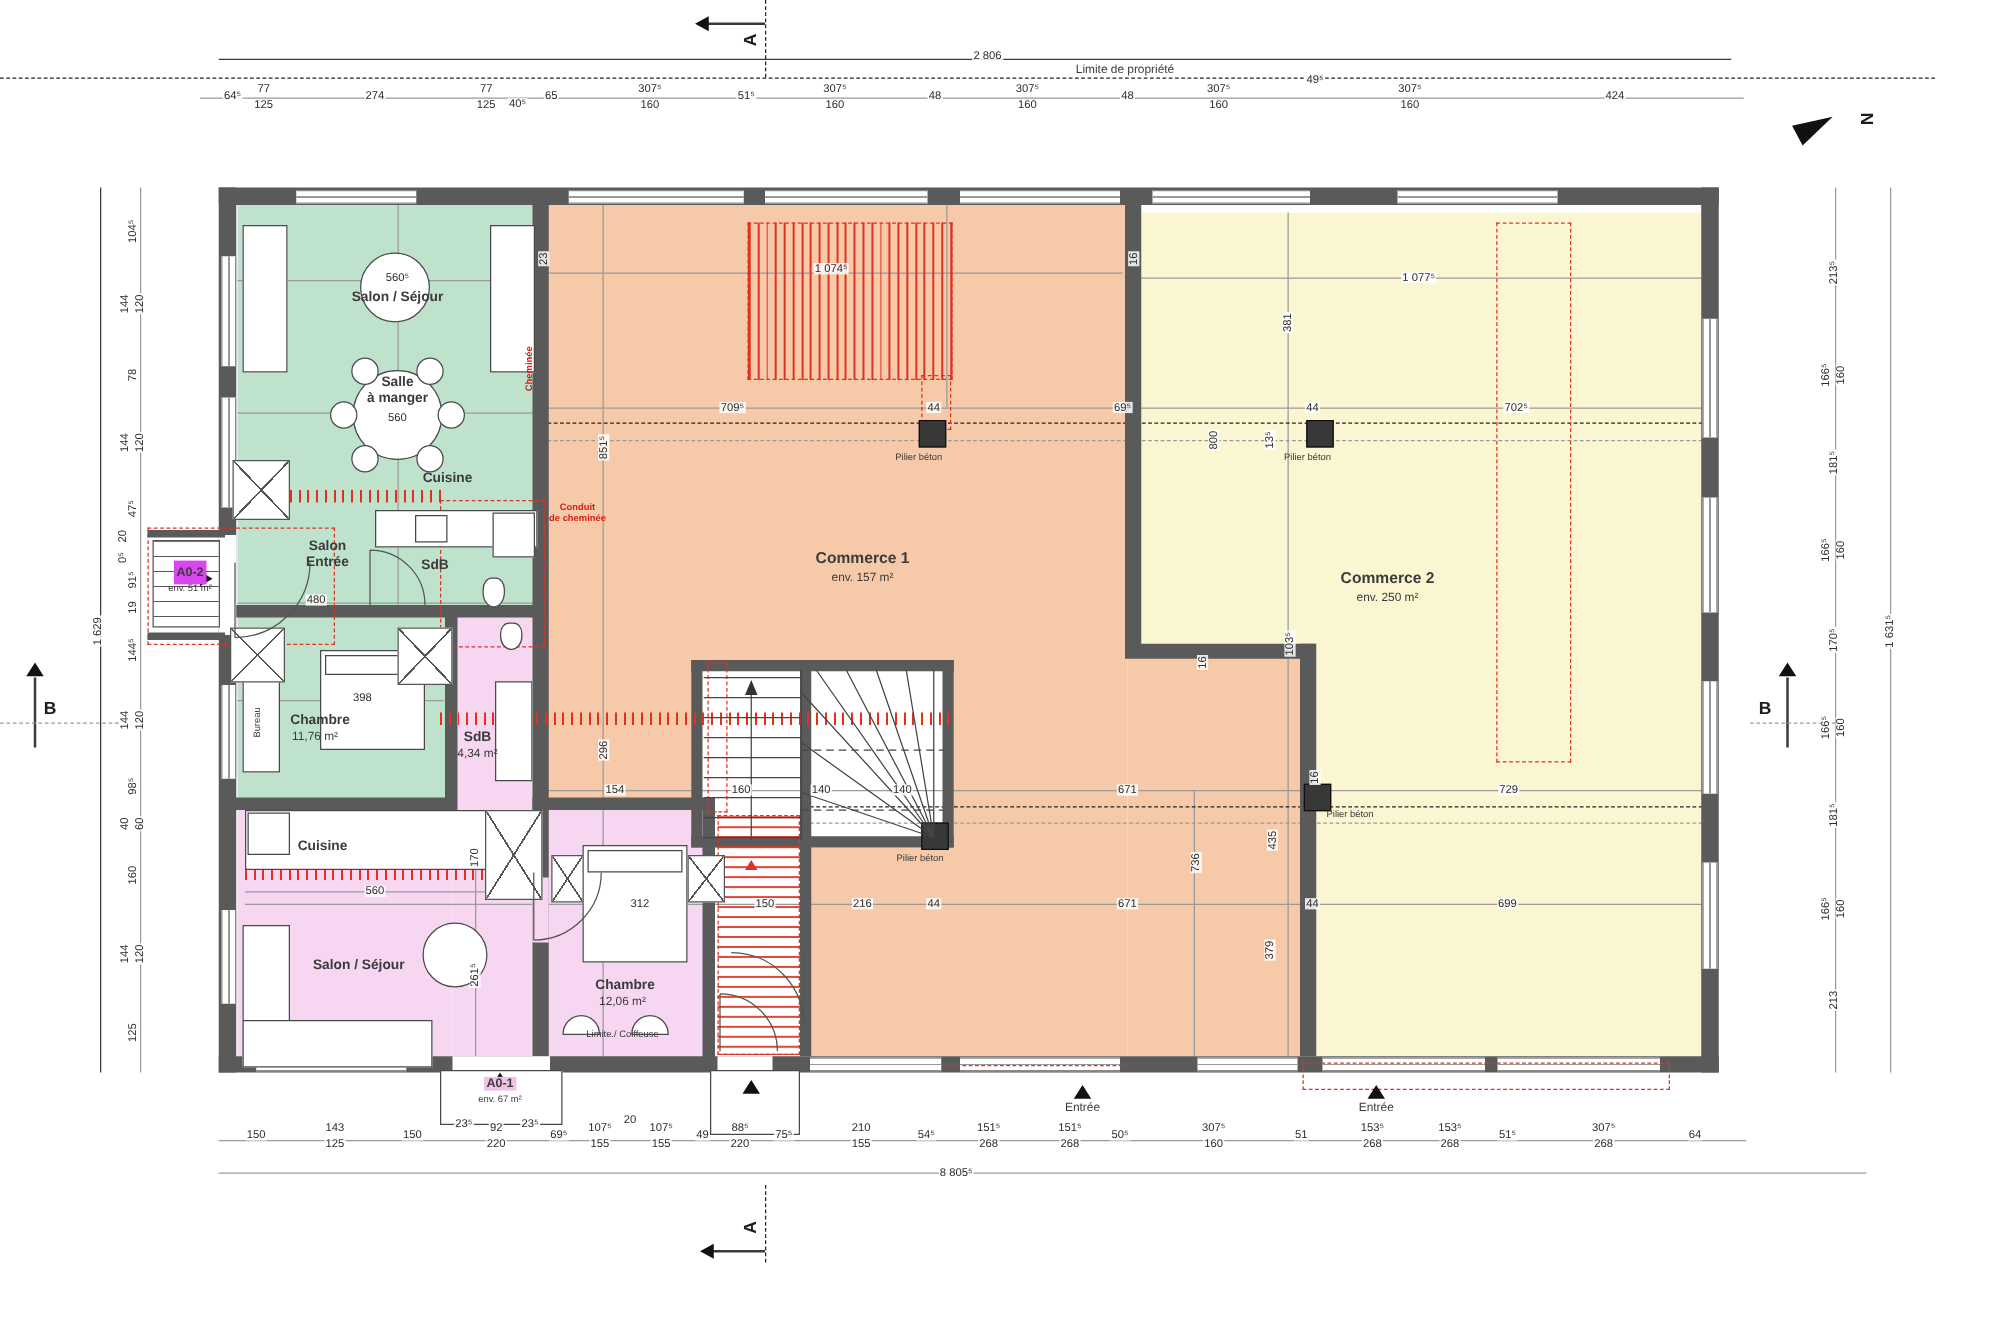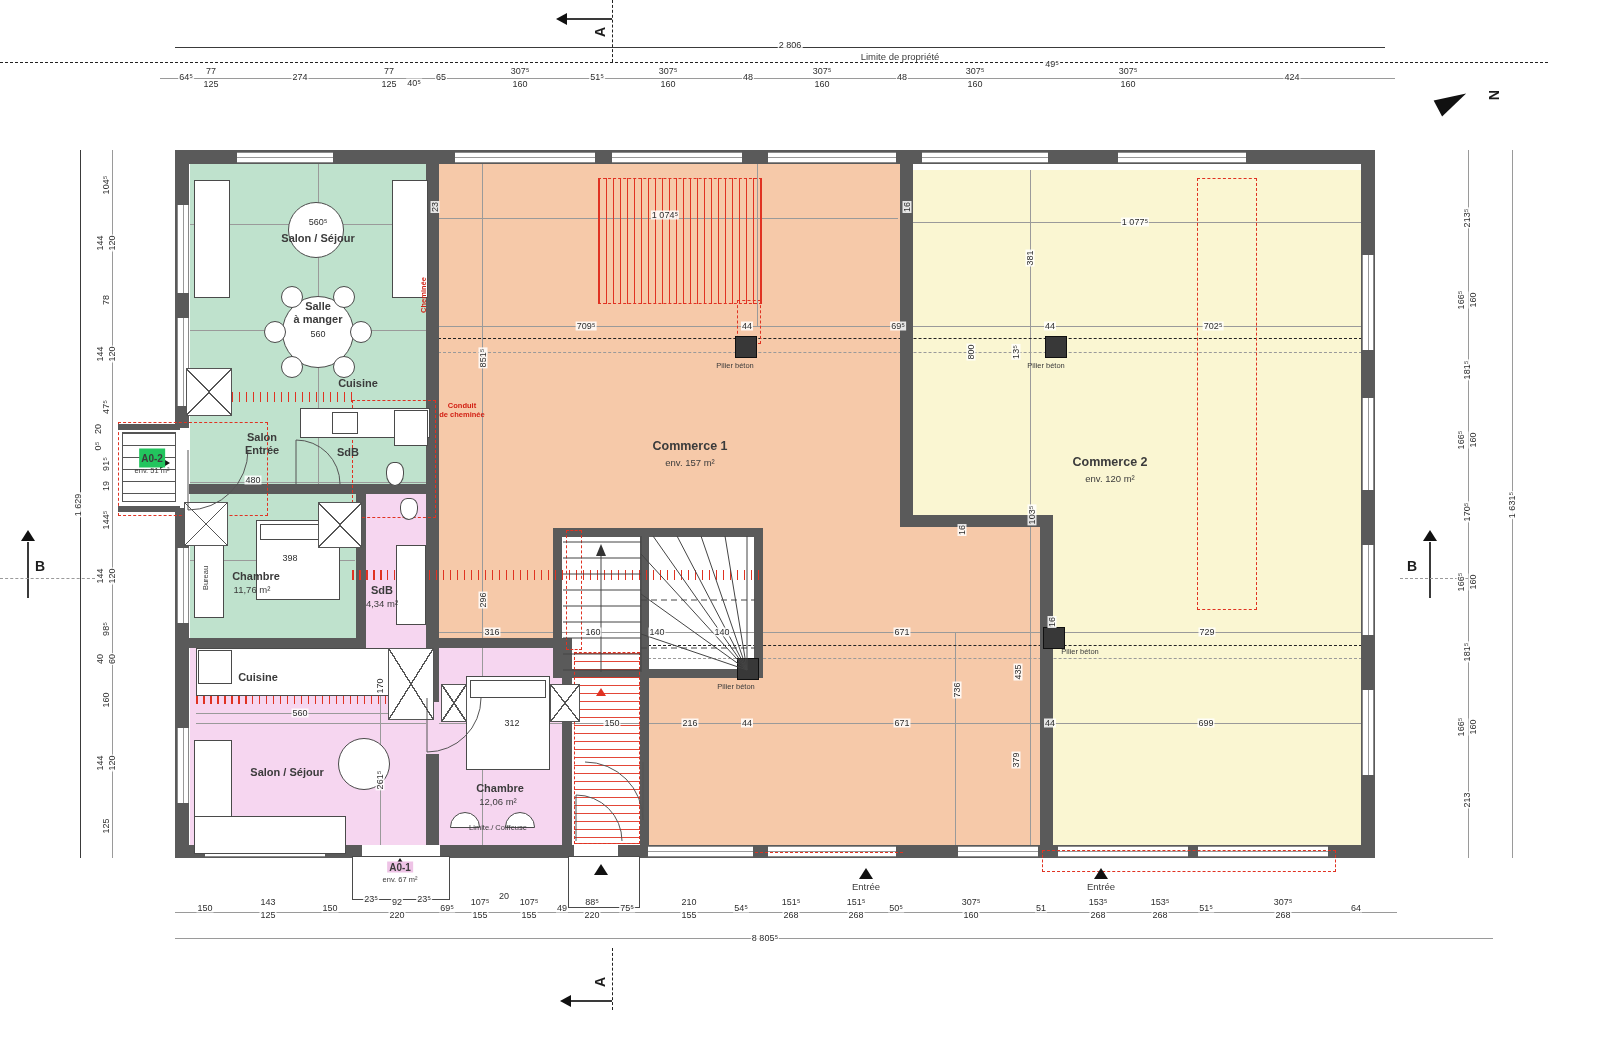--- a/index.html
+++ b/index.html
@@ -23,21 +23,21 @@
   .xbox{position:absolute;border:1.4px solid #555;box-sizing:border-box;background-color:#fff;
     background-image:linear-gradient(to bottom right,transparent calc(50% - .7px),#555 calc(50% - .7px) calc(50% + .7px),transparent calc(50% + .7px)),
                      linear-gradient(to bottom left,transparent calc(50% - .7px),#555 calc(50% - .7px) calc(50% + .7px),transparent calc(50% + .7px))}
   .pcol{position:absolute;background:#383838;border:1px solid #101010;box-sizing:border-box}
   .lab{position:absolute;transform:translate(-50%,-50%);font-weight:bold;color:#3b3b3b;font-size:11px;white-space:nowrap;line-height:1.1}
   .lab.big{font-size:12.5px}
   .lab.small{font-weight:normal;font-size:9.5px}
   .lab.tiny{font-weight:normal;font-size:7.5px}
   .lab.redt{color:#d22014;font-weight:bold;font-size:7.5px}
   .lab.rotl{transform:translate(-50%,-50%) rotate(-90deg)}
-  .hl-green{background:#22c55e;padding:4px 2px}
+  .hl-green{background:#d946ef;padding:4px 2px}
   .hl-pink{background:#eec3e6;padding:0 2px}
   .sect{position:absolute;transform:translate(-50%,-50%);font-size:14px;font-weight:bold;color:#1c1c1c}
   .sect.rotl{transform:translate(-50%,-50%) rotate(-90deg)}
   .dim{position:absolute;transform:translate(-50%,-50%);font-size:9px;color:#2e2e2e;background:rgba(255,255,255,.85);padding:0 1px;white-space:nowrap;line-height:1}
   .dim.rot{transform:translate(-50%,-50%) rotate(-90deg)}
   .tri-up{position:absolute;width:0;height:0;border-left:7px solid transparent;border-right:7px solid transparent;border-bottom:11px solid #111}
   .tri-up.red{border-bottom-color:#e03222;border-left-width:5px;border-right-width:5px;border-bottom-width:8px}
   .tri-left{position:absolute;width:0;height:0;border-top:6px solid transparent;border-bottom:6px solid transparent;border-right:11px solid #111}
   .tri-right{position:absolute;width:0;height:0;border-top:6px solid transparent;border-bottom:6px solid transparent;border-left:10px solid #111}
   .north{position:absolute;width:0;height:0;border-top:9px solid transparent;border-bottom:9px solid transparent;border-left:32px solid #111;transform:rotate(-28deg)}
@@ -269,21 +269,21 @@
   <span class="lab" style="left:382px;top:590px">SdB</span>
   <span class="lab small" style="left:382px;top:604px">4,34 m²</span>
   <span class="lab" style="left:500px;top:788px">Chambre</span>
   <span class="lab small" style="left:498px;top:802px">12,06 m²</span>
   <span class="lab tiny" style="left:498px;top:828px">Limite./ Coiffeuse</span>
   <span class="lab hl-pink" style="left:400px;top:867px;font-size:10px">A0-1</span>
   <span class="lab tiny" style="left:400px;top:880px">env. 67 m²</span>
   <span class="lab big" style="left:690px;top:447px">Commerce 1</span>
   <span class="lab small" style="left:690px;top:463px">env. 157 m²</span>
   <span class="lab big" style="left:1110px;top:463px">Commerce 2</span>
-  <span class="lab small" style="left:1110px;top:479px">env. 120 m²</span>
+  <span class="lab small" style="left:1110px;top:479px">env. 250 m²</span>
   <span class="lab tiny" style="left:735px;top:366px">Pilier béton</span>
   <span class="lab tiny" style="left:1046px;top:366px">Pilier béton</span>
   <span class="lab tiny" style="left:1080px;top:652px">Pilier béton</span>
   <span class="lab tiny" style="left:736px;top:687px">Pilier béton</span>
   <span class="lab small" style="left:866px;top:887px">Entrée</span>
   <span class="lab small" style="left:1101px;top:887px">Entrée</span>
   <span class="lab redt" style="left:462px;top:406px">Conduit</span>
   <span class="lab redt" style="left:462px;top:415px">de cheminée</span>
   <span class="lab redt rotl" style="left:424px;top:295px">Cheminée</span>
   <span class="lab tiny rotl" style="left:206px;top:578px">Bureau</span>
@@ -395,21 +395,21 @@
       <span class="dim" style="left: 1050px; top: 326px;">44</span>
       <span class="dim" style="left: 1213px; top: 326px;">702⁵</span>
       <span class="dim rot" style="left: 483px; top: 358px;">851⁵</span>
       <span class="dim rot" style="left: 1030px; top: 258px;">381</span>
       <span class="dim rot" style="left: 971px; top: 352px;">800</span>
       <span class="dim rot" style="left: 1016px; top: 352px;">13⁵</span>
       <span class="dim rot" style="left: 1032px; top: 515px;">103⁵</span>
       <span class="dim rot" style="left: 962px; top: 530px;">16</span>
       <span class="dim rot" style="left: 1052px; top: 622px;">16</span>
       <span class="dim rot" style="left: 483px; top: 600px;">296</span>
-      <span class="dim" style="left: 492px; top: 632px;">316</span>
+      <span class="dim" style="left: 492px; top: 632px;">154</span>
       <span class="dim" style="left: 593px; top: 632px;">160</span>
       <span class="dim" style="left: 657px; top: 632px;">140</span>
       <span class="dim" style="left: 722px; top: 632px;">140</span>
       <span class="dim" style="left: 902px; top: 632px;">671</span>
       <span class="dim" style="left: 1207px; top: 632px;">729</span>
       <span class="dim rot" style="left: 1018px; top: 672px;">435</span>
       <span class="dim rot" style="left: 957px; top: 690px;">736</span>
       <span class="dim rot" style="left: 1016px; top: 760px;">379</span>
       <span class="dim" style="left: 512px; top: 723px;">312</span>
       <span class="dim" style="left: 612px; top: 723px;">150</span>

